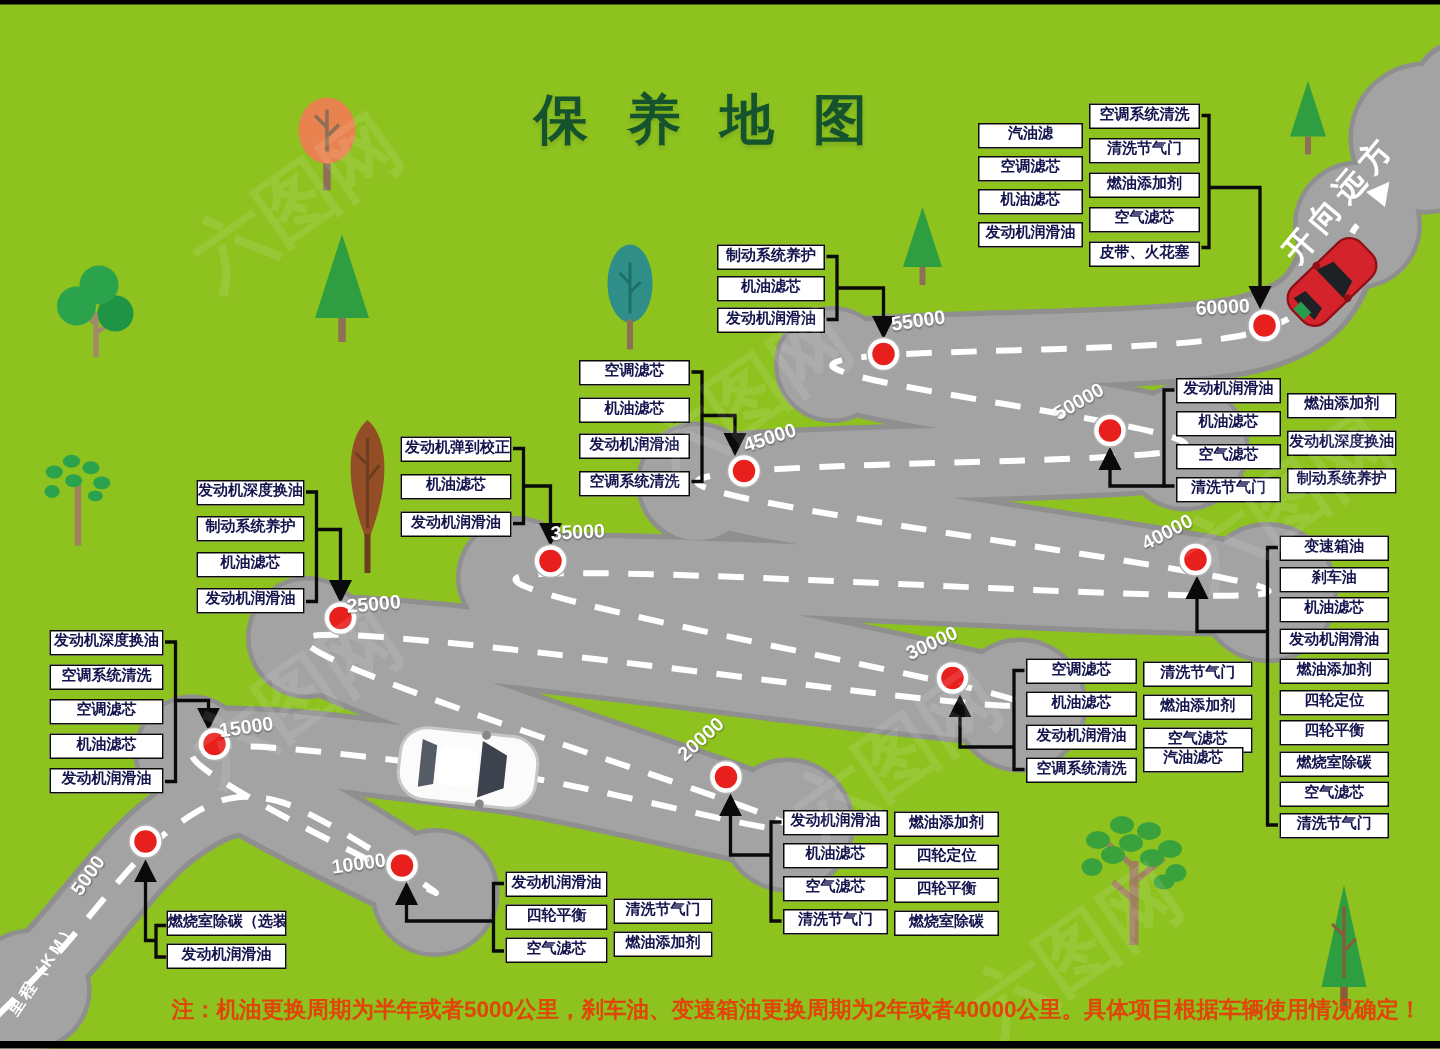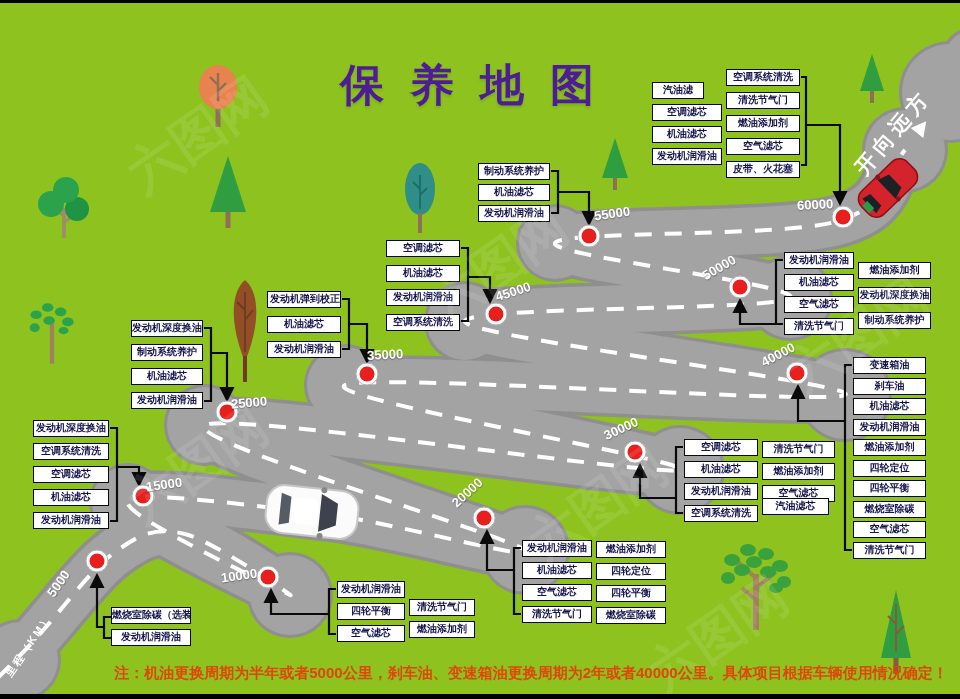--- a/index.html
+++ b/index.html
@@ -10,22 +10,22 @@
   #edge-bottom{bottom:0;height:5px;}
   #road-svg{position:absolute;left:0;top:0;z-index:1;}
   #label-layer{position:absolute;left:0;top:0;width:960px;height:699px;z-index:3;pointer-events:none;}
   .box{position:absolute;background:#fff;border:1.6px solid #0a0a0a;color:#15154e;
        font-weight:bold;font-size:10px;line-height:13px;text-align:center;height:17px;
        box-sizing:border-box;overflow:hidden;white-space:nowrap;}
   .mile{position:absolute;color:#fff;font-weight:bold;font-size:13px;white-space:nowrap;
         text-shadow:0 1px 1px rgba(40,40,40,.45);transform-origin:50% 50%;}
   #logo{position:absolute;left:58px;top:62px;color:#fff;font-size:62px;font-weight:bold;
         letter-spacing:2px;z-index:4;}
-  #title{position:absolute;left:480px;top:56px;transform:translateX(-50%);color:#4c1d95;
-         font-size:44px;font-weight:bold;letter-spacing:26px;white-space:nowrap;z-index:4;
+  #title{position:absolute;left:480px;top:56px;transform:translateX(-50%);color:#14532d;
+         font-size:36px;font-weight:bold;letter-spacing:26px;white-space:nowrap;z-index:4;
          text-shadow:0 2px 3px rgba(0,0,0,.12);}
   #slogan{position:absolute;left:838px;top:112px;width:120px;color:#fff;font-size:21px;
           font-weight:bold;letter-spacing:5px;transform:rotate(-50deg);transform-origin:50% 50%;
           z-index:4;white-space:nowrap;}
   #axis-label{position:absolute;left:-8px;top:638px;color:#fff;font-size:11px;font-weight:bold;
           letter-spacing:2px;transform:rotate(-56deg);transform-origin:50% 50%;z-index:4;white-space:nowrap;}
   #note{position:absolute;left:0;right:0;top:664px;text-align:center;padding-left:102px;
         color:#e1450a;font-size:15px;font-weight:bold;z-index:8;white-space:nowrap;}
   .wm{position:absolute;color:rgba(255,255,255,.10);font-size:52px;font-weight:bold;
       transform:rotate(-35deg);z-index:6;pointer-events:none;white-space:nowrap;}
@@ -289,21 +289,21 @@
       <div class="box" style="left: 784px; top: 296px; width: 70px;">空气滤芯</div>
       <div class="box" style="left: 784px; top: 318px; width: 70px;">清洗节气门</div>
       <div class="box" style="left: 858px; top: 262px; width: 73px;">燃油添加剂</div>
       <div class="box" style="left: 858px; top: 287px; width: 73px;">发动机深度换油</div>
       <div class="box" style="left: 858px; top: 312px; width: 73px;">制动系统养护</div>
       <div class="mile" style="left: 594px; top: 206px; transform: rotate(-8deg);">55000</div>
       <div class="box" style="left: 478px; top: 163px; width: 72px;">制动系统养护</div>
       <div class="box" style="left: 478px; top: 184px; width: 72px;">机油滤芯</div>
       <div class="box" style="left: 478px; top: 205px; width: 72px;">发动机润滑油</div>
       <div class="mile" style="left: 797px; top: 197px; transform: rotate(-3deg);">60000</div>
-      <div class="box" style="left: 652px; top: 82px; width: 52px;">汽油滤</div>
+      <div class="box" style="left: 652px; top: 82px; width: 70px;">汽油滤</div>
       <div class="box" style="left: 652px; top: 104px; width: 70px;">空调滤芯</div>
       <div class="box" style="left: 652px; top: 126px; width: 70px;">机油滤芯</div>
       <div class="box" style="left: 652px; top: 148px; width: 70px;">发动机润滑油</div>
       <div class="box" style="left: 726px; top: 69px; width: 74px;">空调系统清洗</div>
       <div class="box" style="left: 726px; top: 92px; width: 74px;">清洗节气门</div>
       <div class="box" style="left: 726px; top: 115px; width: 74px;">燃油添加剂</div>
       <div class="box" style="left: 726px; top: 138px; width: 74px;">空气滤芯</div>
       <div class="box" style="left: 726px; top: 161px; width: 74px;">皮带、火花塞</div>
     </div>
   <div id="title">保养地图</div>

